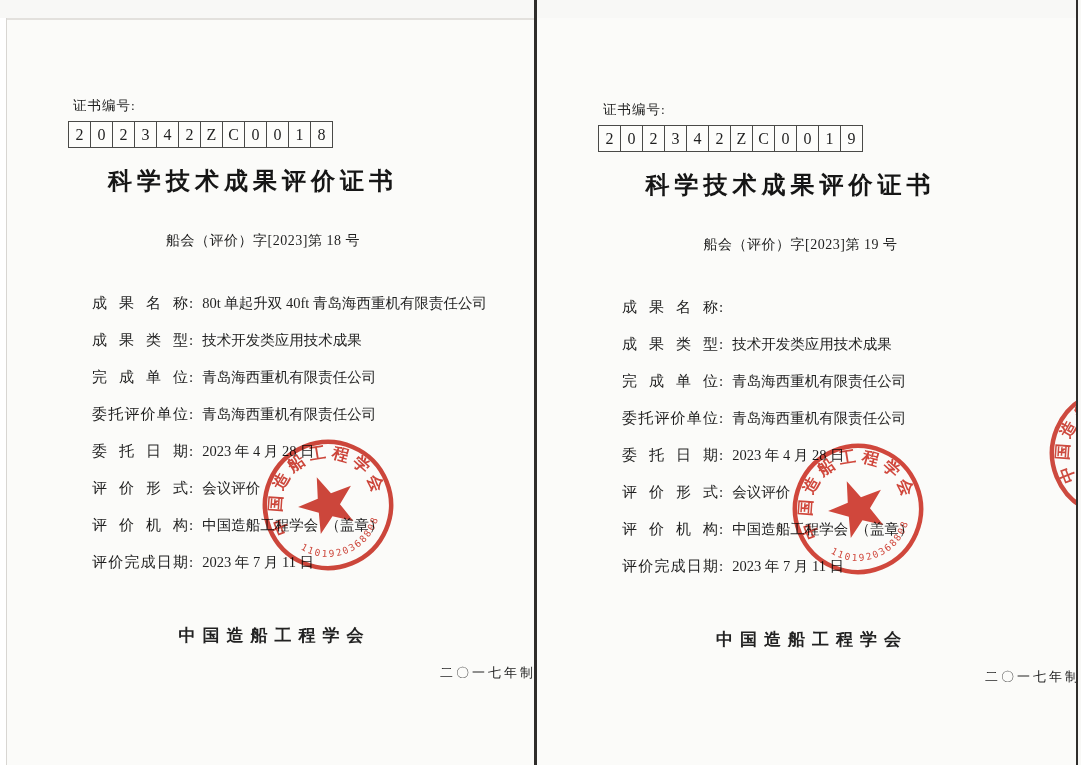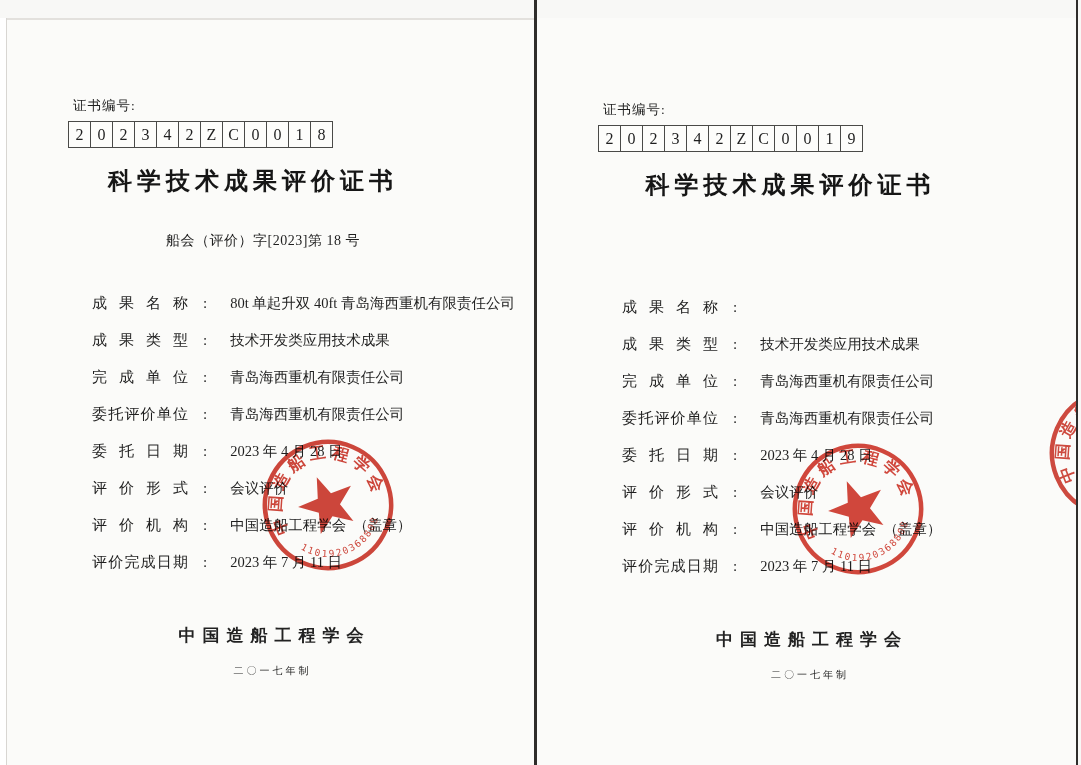--- a/index.html
+++ b/index.html
@@ -37,21 +37,21 @@
     font-weight:bold;font-size:24px;letter-spacing:5px;
     color:#161616;
   }
   .doc-number{
     position:absolute;top:214px;left:0;width:100%;
     text-align:center;transform:translateX(-8px);
     font-size:14px;letter-spacing:0.5px;
   }
 
   .fields{position:absolute;left:86px;top:267px;right:16px;}
-  .field-row{height:37px;display:flex;align-items:center;white-space:nowrap;gap:14px;}
+  .field-row{height:37px;display:flex;align-items:center;white-space:nowrap;}
   .f-label{
     display:inline-block;width:96px;flex:none;
     text-align:justify;text-align-last:justify;
     font-size:15px;
   }
   .f-colon{flex:none;font-size:15px;margin-left:1px;}
   .f-value{flex:none;margin-left:9px;font-size:14.5px;white-space:pre;}
 
   .stamp{
     position:absolute;left:252px;top:417px;width:140px;height:140px;
@@ -65,21 +65,21 @@
 
   .footer-org{
     position:absolute;top:606px;left:0;width:100%;
     text-align:center;
     font-family:"Liberation Sans","DejaVu Sans",sans-serif;
     font-weight:bold;font-size:17px;letter-spacing:7px;text-indent:7px;
     color:#222;
   }
   .edition{
     position:absolute;top:646px;left:0;width:100%;
-    text-align:center;font-size:10px;letter-spacing:3px;text-indent:3px;
+    text-align:right;font-size:13px;letter-spacing:3px;text-indent:3px;
   }
 </style>
 </head>
 <body>
 
 <div class="scan">
   <div class="pages">
   <section class="page">
     <div class="content">
       <div class="serial-label">证书编号:</div>
@@ -175,20 +175,21 @@
             <span class="cell">4</span>
             <span class="cell">2</span>
             <span class="cell">Z</span>
             <span class="cell">C</span>
             <span class="cell">0</span>
             <span class="cell">0</span>
             <span class="cell">1</span>
             <span class="cell">9</span>
           </div>
       <h1 class="title">科学技术成果评价证书</h1>
+      <div class="doc-number">船会（评价）字[2023]第 19 号</div>
       <div class="fields">
             <div class="field-row">
               <span class="f-label">成果名称</span>
               <span class="f-colon">:</span>
             </div>
             <div class="field-row">
               <span class="f-label">成果类型</span>
               <span class="f-colon">:</span>
               <span class="f-value">技术开发类应用技术成果</span>
             </div>

